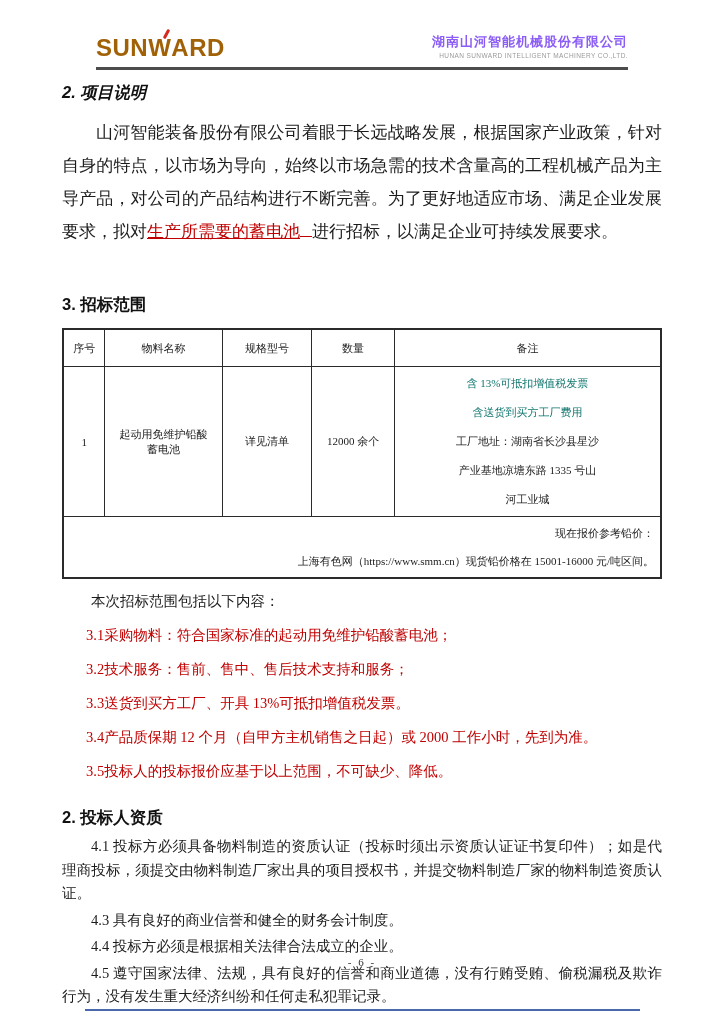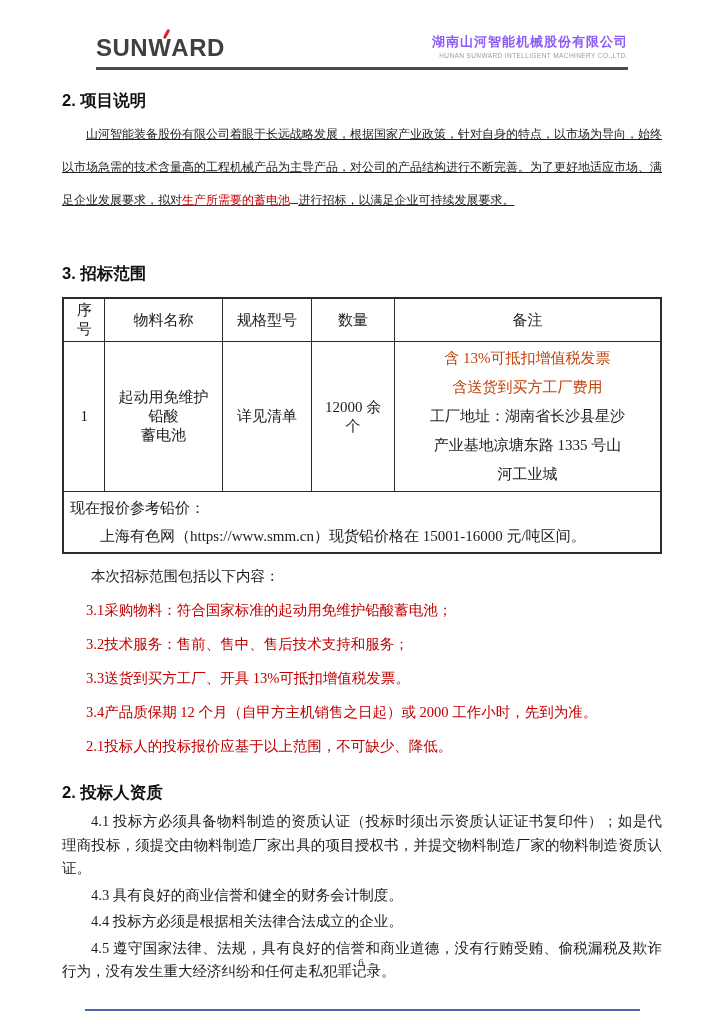--- a/index.html
+++ b/index.html
@@ -11,21 +11,21 @@
   }
   .content{padding:34px 62px 0 62px;}
 
   
   .header{
     display:flex;justify-content:space-between;align-items:flex-end;
     margin:0 34px;padding-bottom:7px;border-bottom:3px solid #4c4c4c;
   }
   .logo{
     font-family:"Liberation Sans","DejaVu Sans",sans-serif;
-    font-weight:700;font-size:24px;letter-spacing:0.5px;color:#404040;
+    font-weight:700;font-size:24px;letter-spacing:0.5px;color:#a16207;
     line-height:1;position:relative;display:flex;align-items:flex-end;
   }
   .logo .seg{display:inline-block;}
   .logo .w{position:relative;}
   .logo-accent{
     position:absolute;top:-7px;right:3px;width:3px;height:10px;
     background:#d8281e;transform:rotate(28deg);border-radius:1px;
   }
   .company{text-align:right;line-height:1.25;}
   .company-cn{
@@ -35,45 +35,45 @@
   .company-en{
     font-family:"Liberation Sans","DejaVu Sans",sans-serif;
     font-size:6.5px;color:#9a9a9a;letter-spacing:0.4px;margin-top:2px;
   }
 
   
   .sec-heading{
     font-family:"Liberation Sans","DejaVu Sans",sans-serif;
     font-weight:700;font-size:16.5px;color:#111;margin:0;
   }
-  #h2{margin-top:20px;}
+  #h2{margin-top:12px;font-style:italic;}
   #h3{margin-top:46px;}
   #h4{margin-top:26px;}
 
   
   .para{
-    font-size:12px;line-height:33px;text-align:justify;
-    text-indent:2em;margin:6px 0 0 0;text-decoration:underline;
+    font-size:17px;line-height:33px;text-align:justify;
+    text-indent:2em;margin:12px 0 0 0;
   }
-  .red{color:#c2410c;}
+  .red{color:#0f766e;}
   .red-underline{color:#c00000;text-decoration:underline;}
   .u-gap{display:inline-block;width:0.7em;border-bottom:1px solid #c00000;height:1em;vertical-align:baseline;}
 
   
   table.bid{
     width:100%;border-collapse:collapse;margin-top:12px;
-    border:2px solid #2b2b2b;font-size:15px;
+    border:2px solid #2b2b2b;font-size:11px;
   }
   table.bid th,table.bid td{border:1px solid #2b2b2b;padding:2px 6px;}
   table.bid th{font-weight:normal;height:32px;text-align:center;}
   table.bid td.c{text-align:center;vertical-align:middle;}
   tr.main-row{height:128px;}
   .remark-cell{padding:6px 8px;vertical-align:middle;}
   .remark-line{text-align:center;line-height:29px;}
-  .note-cell{padding:6px 10px 8px 10px;line-height:28px;text-align:left;}
+  .note-cell{padding:6px 10px 8px 10px;line-height:28px;text-align:right;}
   .note-indent{text-indent:2em;}
 
   
   .intro-line{font-size:14.5px;text-indent:2em;margin:13px 0 0 0;}
   .item{
     color:#c00000;font-size:14.5px;margin:14px 0 0 24px;line-height:20px;
   }
   .item .no{}
 
   
@@ -160,21 +160,21 @@
       </tr>
     </tbody>
       </table>
 
     <p class="intro-line">本次招标范围包括以下内容：</p>
 
     <p class="item"><span class="no">3.1</span><span>采购物料：符合国家标准的起动用免维护铅酸蓄电池；</span></p>
     <p class="item"><span class="no">3.2</span><span>技术服务：售前、售中、售后技术支持和服务；</span></p>
     <p class="item"><span class="no">3.3</span><span>送货到买方工厂、开具 13%可抵扣增值税发票。</span></p>
     <p class="item"><span class="no">3.4</span><span>产品质保期 12 个月（自甲方主机销售之日起）或 2000 工作小时，先到为准。</span></p>
-    <p class="item"><span class="no">2.1</span><span>投标人的投标报价应基于以上范围，不可缺少、降低。</span></p>
+    <p class="item"><span class="no">3.5</span><span>投标人的投标报价应基于以上范围，不可缺少、降低。</span></p>
 
     <h2 id="h4" class="sec-heading">2. 投标人资质</h2>
     <p id="p41" class="p4">4.1 投标方必须具备物料制造的资质认证（投标时须出示资质认证证书复印件）；如是代理商投标，须提交由物料制造厂家出具的项目授权书，并提交物料制造厂家的物料制造资质认证。</p>
     <p class="p4">4.3 具有良好的商业信誉和健全的财务会计制度。</p>
     <p class="p4">4.4 投标方必须是根据相关法律合法成立的企业。</p>
     <p class="p4">4.5 遵守国家法律、法规，具有良好的信誉和商业道德，没有行贿受贿、偷税漏税及欺诈行为，没有发生重大经济纠纷和任何走私犯罪记录。</p>
 
   </div>
 
   <div class="page-number">- 6 -</div>

